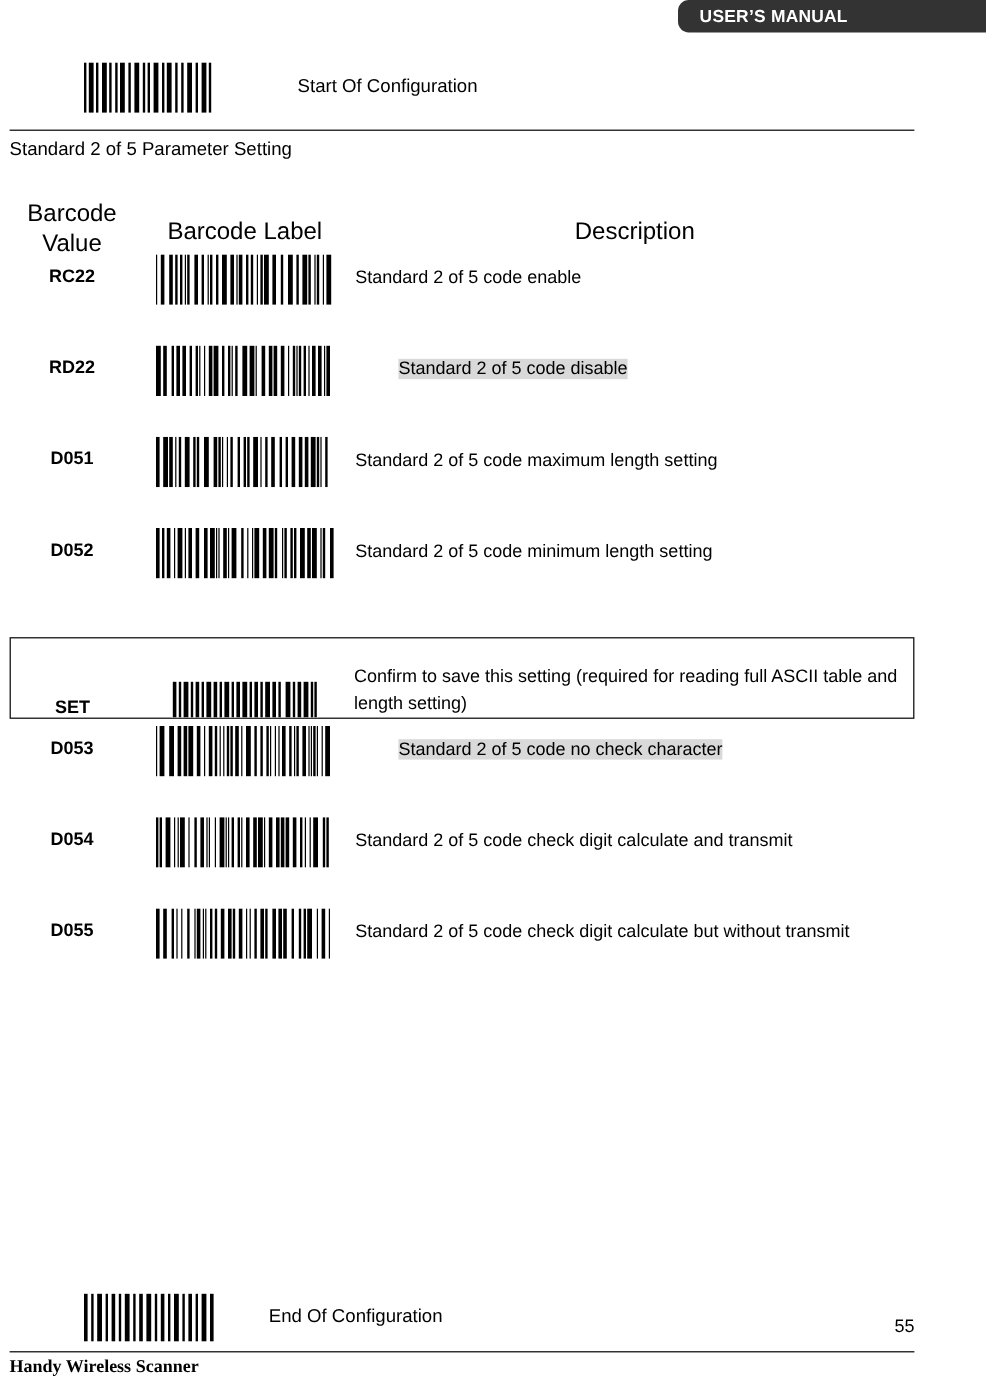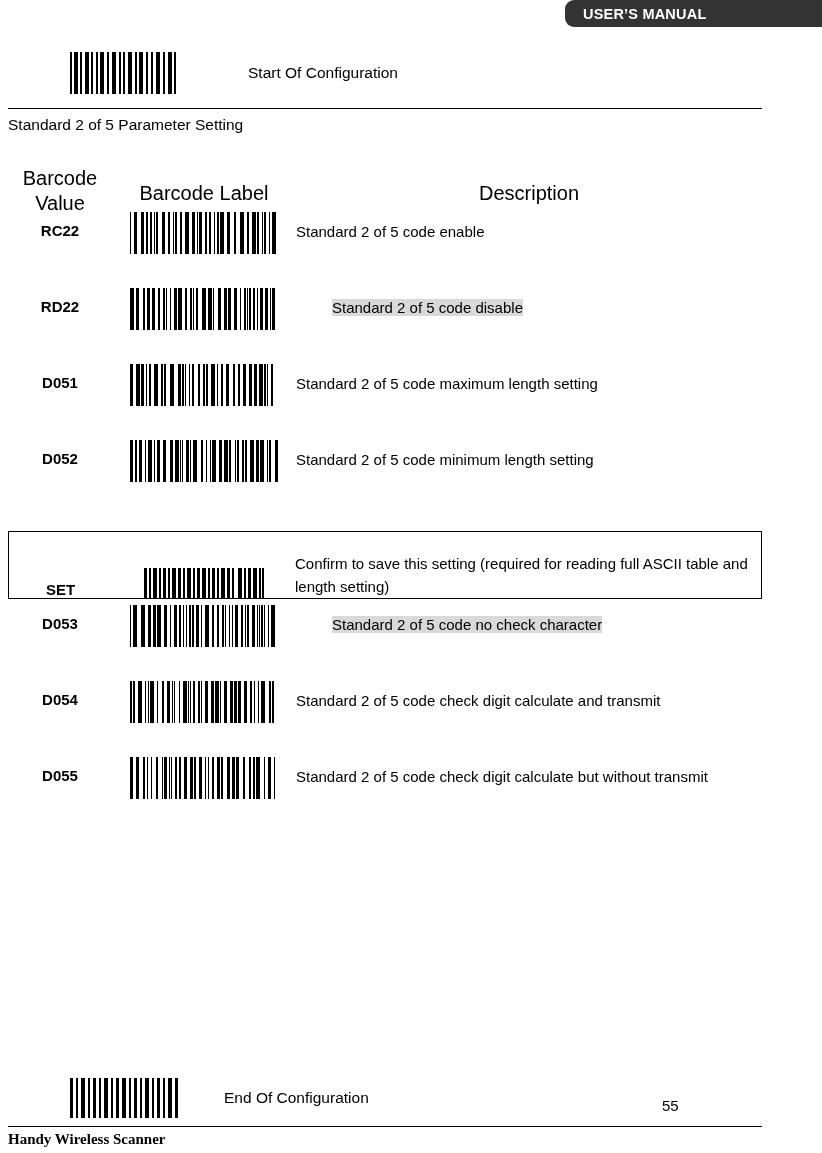--- a/index.html
+++ b/index.html
@@ -165,21 +165,21 @@
     top: 1131px;
     font-size: 15px;
     font-weight: bold;
     font-family: Liberation Serif, serif;
   }
   .footer-page {
     position: absolute;
     left: 662px;
     top: 1097px;
     width: 100px;
-    text-align: left;
+    text-align: right;
     font-size: 15px;
   }
 
   
   .barcode {
     display: block;
   }
 </style>
 </head>
 <body>

